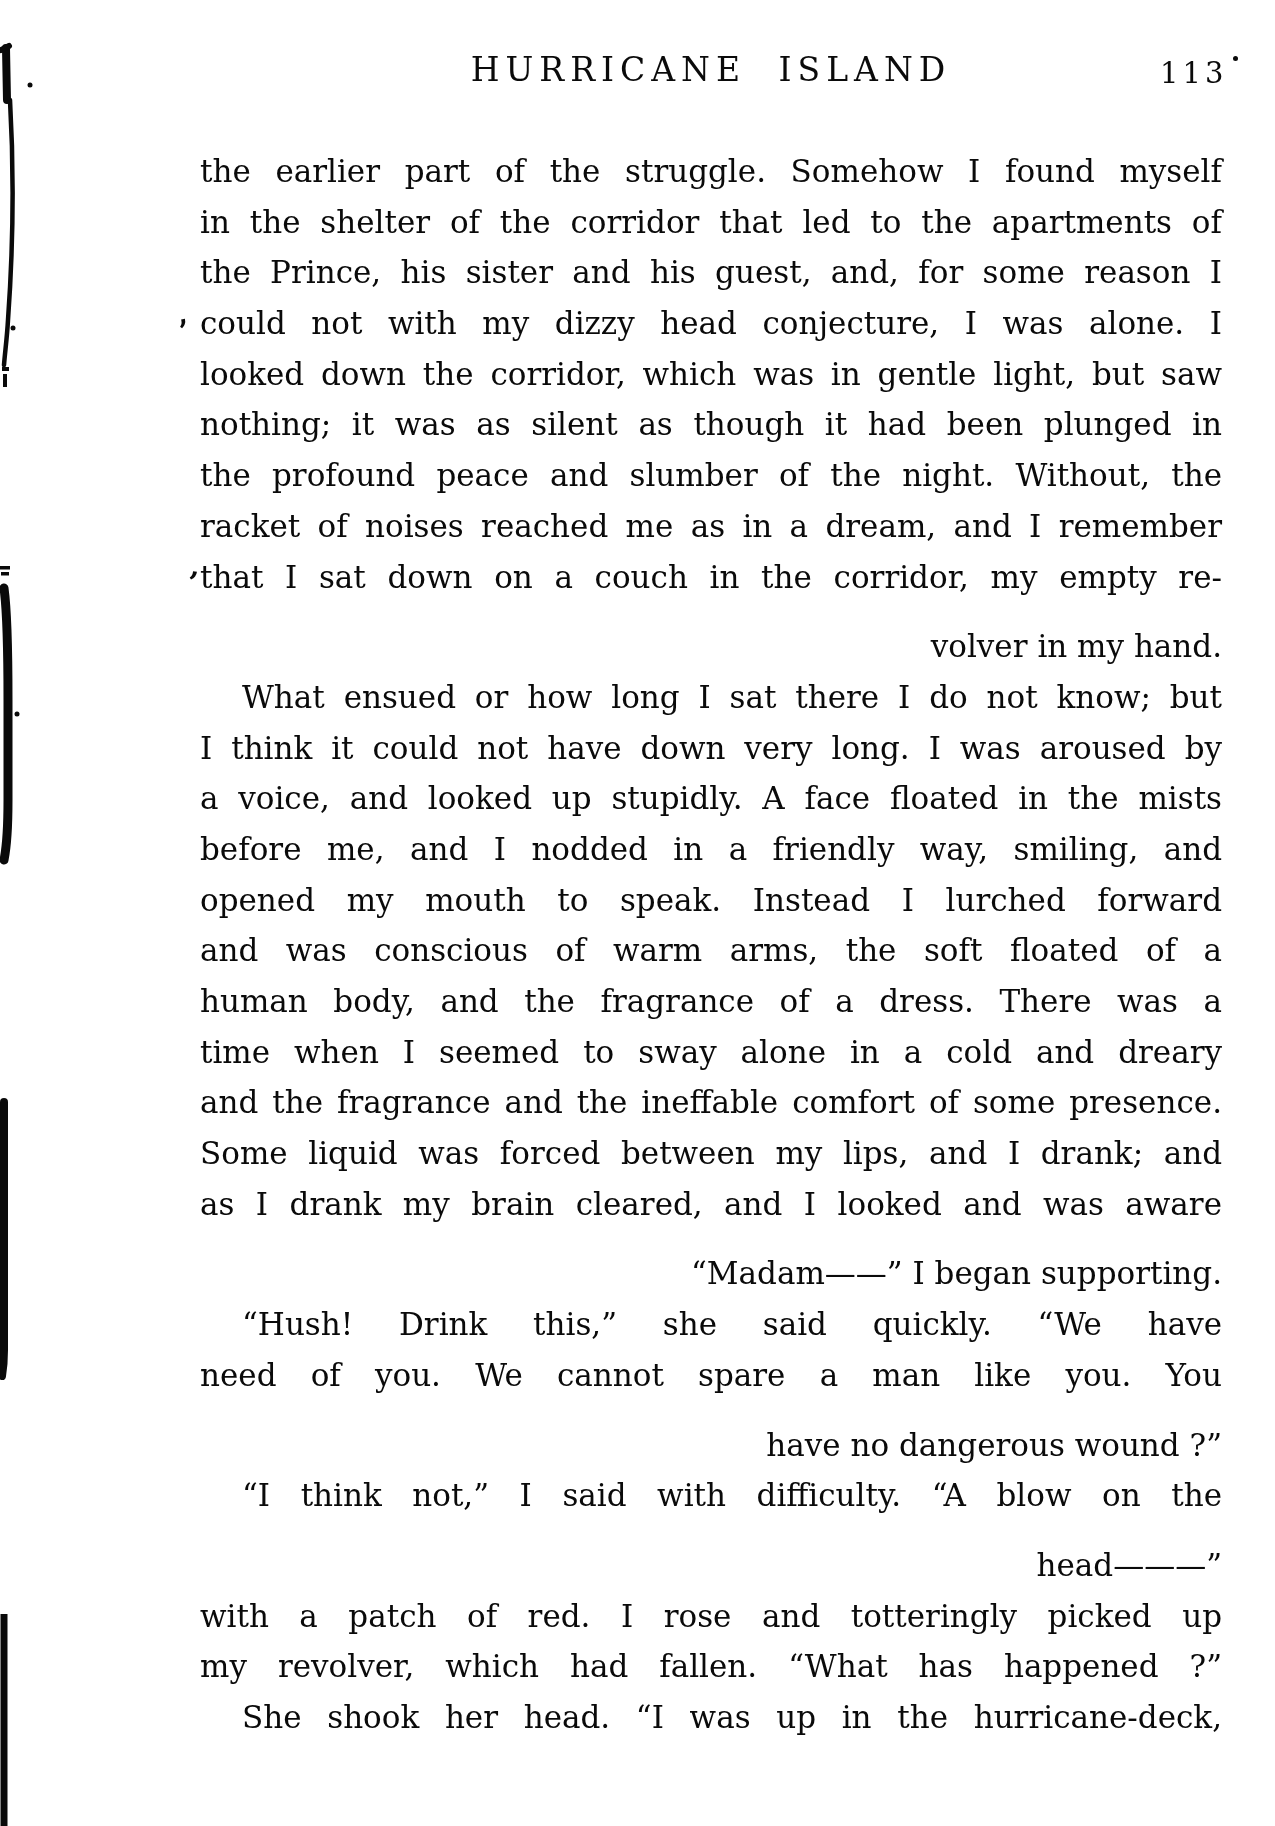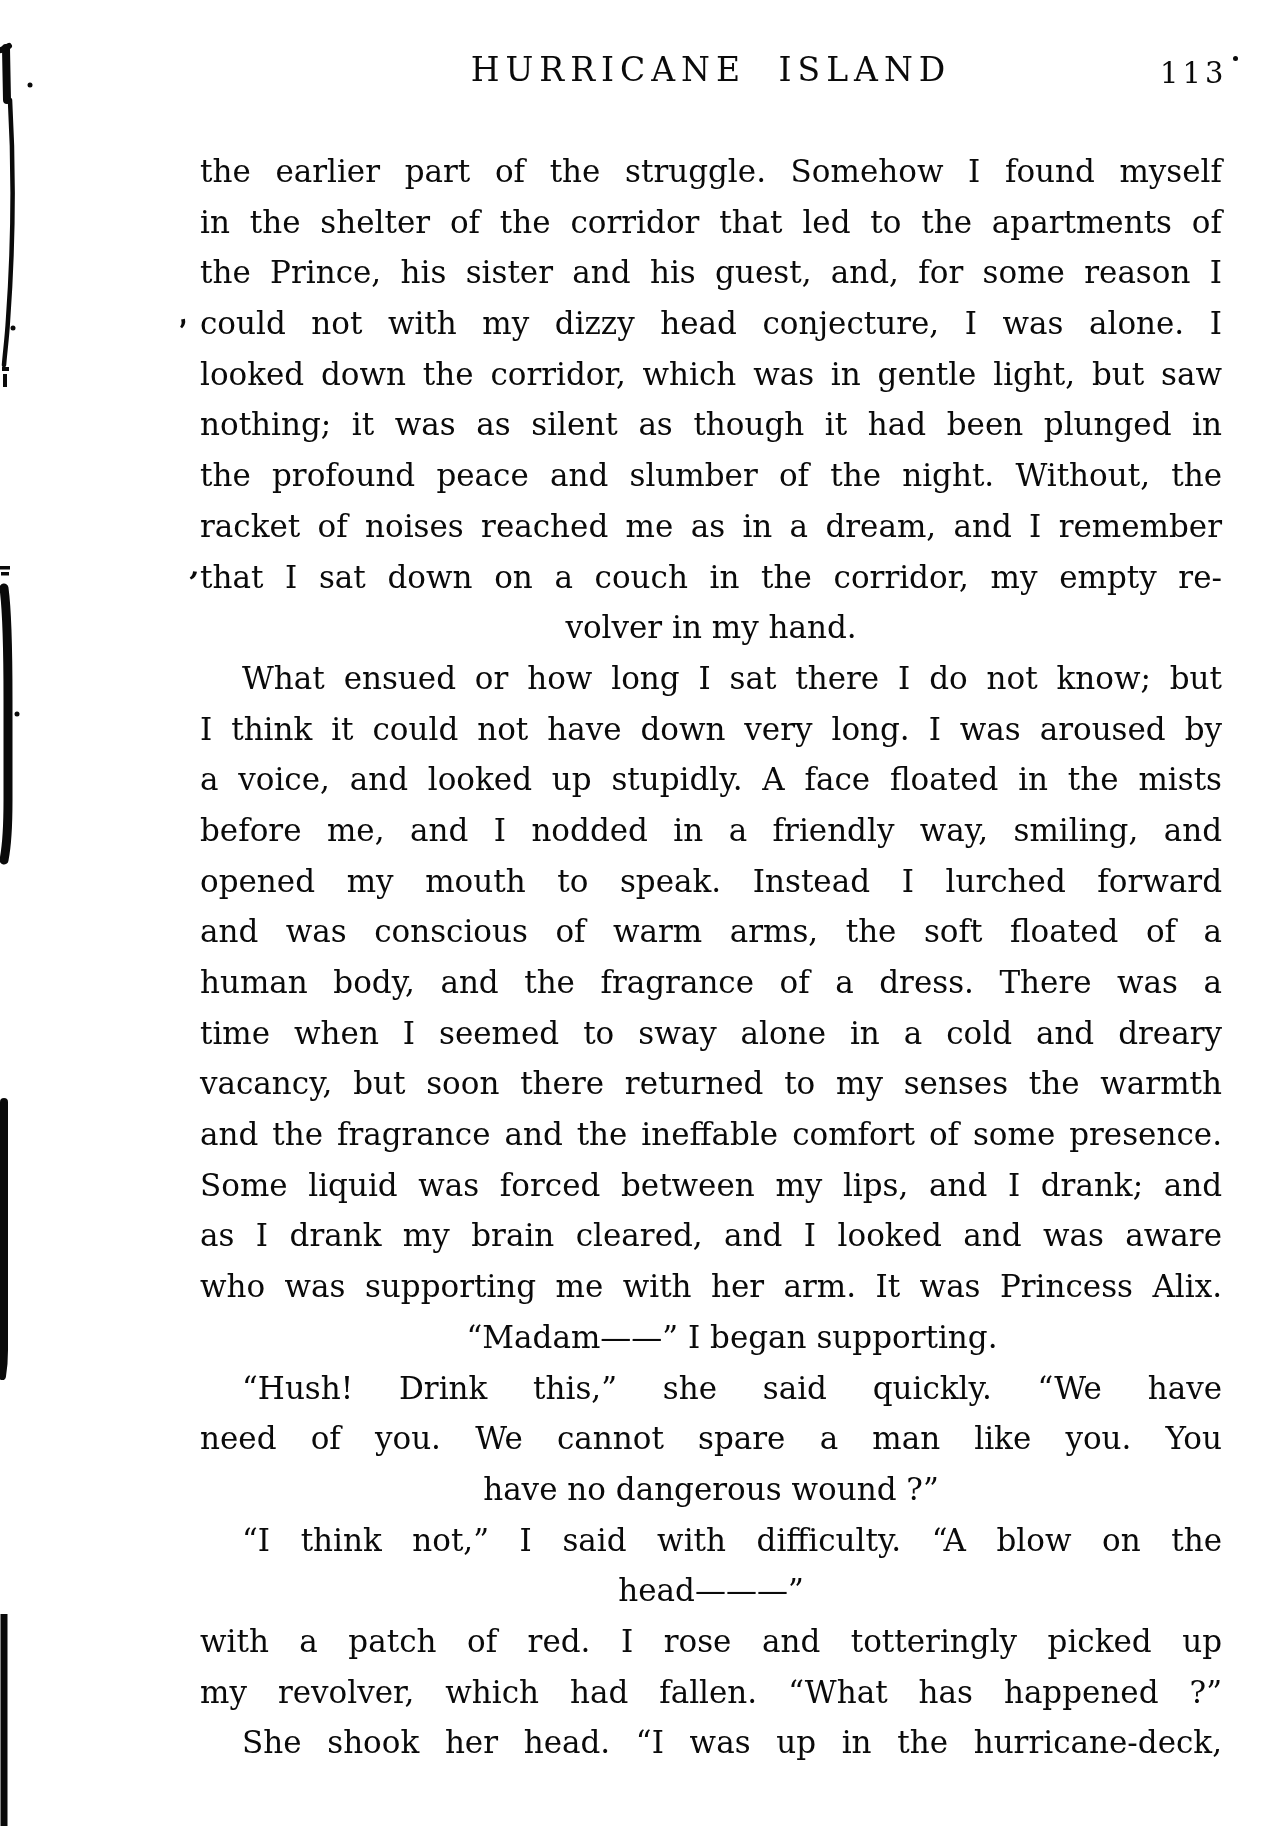--- a/index.html
+++ b/index.html
@@ -22,21 +22,21 @@
   }
   
   .text-block{
     position:absolute;left:200px;top:146px;width:1022px;
   }
   .ln{
     height:50.7px;line-height:50.7px;font-size:31px;
     white-space:nowrap;overflow:visible;
   }
   .j{text-align:justify;text-align-last:justify;white-space:normal;}
-  .sh{text-align:center;white-space:normal;}
+  .sh{text-align:right;white-space:normal;margin-top:19px;}
   .in{text-indent:42px;}
   
   .artifact{position:absolute;pointer-events:none;}
   .art-comma-1{left:176px;top:296px;font-size:30px;transform:rotate(-14deg);font-weight:bold;}
   .art-comma-2{left:190px;top:548px;font-size:30px;font-weight:bold;transform:rotate(6deg);}
   .art-dot-folio{left:1233px;top:56px;width:5px;height:5px;background:#0a0a0a;border-radius:50%;}
   .gutter-svg{position:absolute;left:0;top:0;}
 </style>
 </head>
 <body>
@@ -58,25 +58,23 @@
     <div class="ln j">that I sat down on a couch in the corridor, my empty re-</div>
     <div class="ln sh">volver in my hand.</div>
     <div class="ln j in">What ensued or how long I sat there I do not know; but</div>
     <div class="ln j">I think it could not have down very long.  I was aroused by</div>
     <div class="ln j">a voice, and looked up stupidly.  A face floated in the mists</div>
     <div class="ln j">before me, and I nodded in a friendly way, smiling, and</div>
     <div class="ln j">opened my mouth to speak.  Instead I lurched forward</div>
     <div class="ln j">and was conscious of warm arms, the soft floated of a</div>
     <div class="ln j">human body, and the fragrance of a dress.  There was a</div>
     <div class="ln j">time when I seemed to sway alone in a cold and dreary</div>
-    <div class="ln j">vacancy, but soon there returned to my senses the warmth</div>
     <div class="ln j">and the fragrance and the ineffable comfort of some presence.</div>
     <div class="ln j">Some liquid was forced between my lips, and I drank; and</div>
     <div class="ln j">as I drank my brain cleared, and I looked and was aware</div>
-    <div class="ln j">who was supporting me with her arm.  It was Princess Alix.</div>
     <div class="ln sh in">“Madam——” I began supporting.</div>
     <div class="ln j in">“Hush!  Drink this,” she said quickly.  “We have</div>
     <div class="ln j">need of you.  We cannot spare a man like you.  You</div>
     <div class="ln sh">have no dangerous wound ?”</div>
     <div class="ln j in">“I think not,” I said with difficulty.  “A blow on the</div>
     <div class="ln sh">head———”</div>
     <div class="ln j">with a patch of red.  I rose and totteringly picked up</div>
     <div class="ln j">my revolver, which had fallen.  “What has happened ?”</div>
     <div class="ln j in">She shook her head.  “I was up in the hurricane-deck,</div>
   </div>

